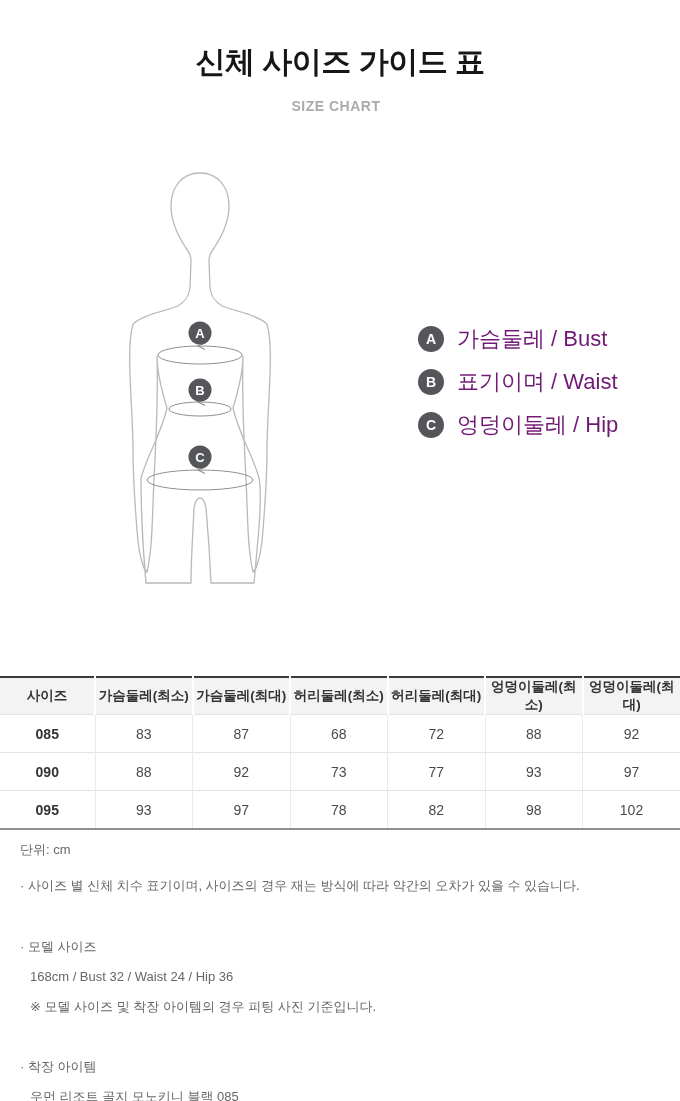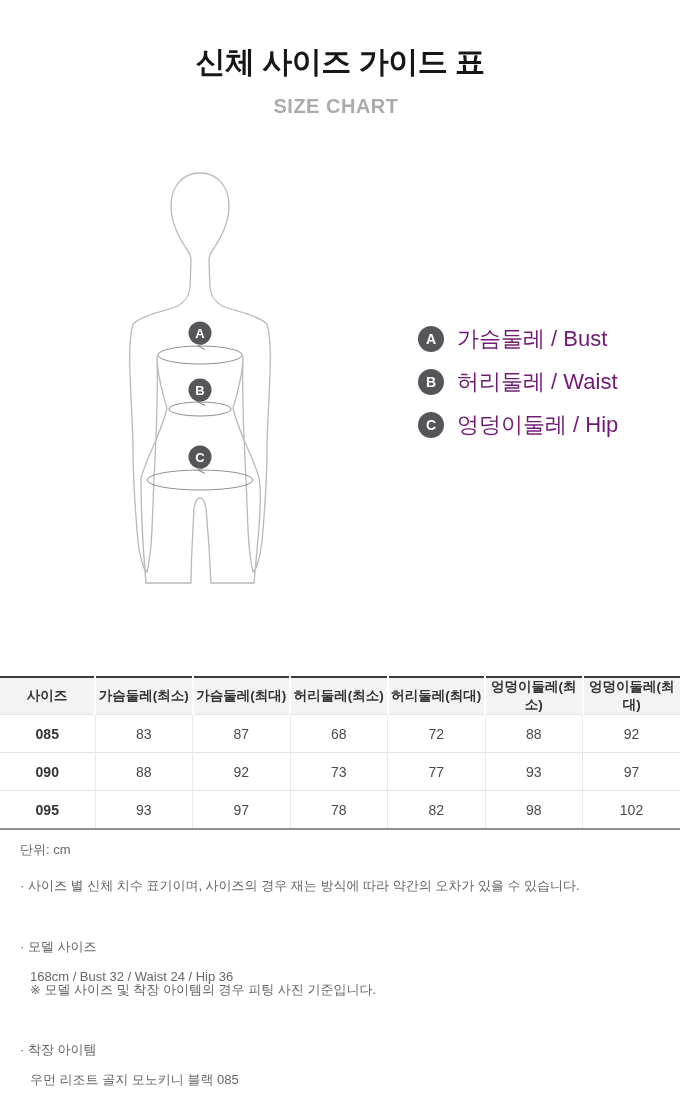--- a/index.html
+++ b/index.html
@@ -6,21 +6,21 @@
   body{
     width:680px;height:1101px;background:#ffffff;overflow:hidden;
     font-family:"Liberation Sans","DejaVu Sans",sans-serif;
     -webkit-font-smoothing:antialiased;
   }
   .page{position:relative;width:680px;height:906px;background:#fff;}
 
   
   .header{padding-top:44px;text-align:center;}
   .title{margin:0;font-size:30px;line-height:36px;font-weight:700;color:#161616;letter-spacing:-0.5px;}
-  .subtitle{margin:16px 8px 0 0;font-size:20px;line-height:20px;font-weight:700;color:#ababab;letter-spacing:0.5px;}
+  .subtitle{margin:16px 8px 0 0;font-size:14px;line-height:20px;font-weight:700;color:#ababab;letter-spacing:0.5px;}
 
   
   .diagram{position:relative;height:560px;}
   .figure-svg{position:absolute;left:110px;top:44px;}
 
   .legend{position:absolute;left:418px;top:210px;}
   .legend-row{display:flex;align-items:center;height:26px;margin-bottom:17px;}
   .legend-badge{
     width:26px;height:26px;border-radius:50%;background:#54565a;color:#fff;
     font-size:14px;font-weight:700;display:flex;align-items:center;justify-content:center;
@@ -46,21 +46,21 @@
   .size-table tbody td + td{border-left:1px solid #eaeaea;}
   .size-table tbody td.size-cell{font-weight:700;color:#333;}
 
   
   .notes{padding:0 20px;font-size:13px;color:#666;}
   .note-line{line-height:13px;}
   .n-unit{margin-top:13px;}
   .n-size-note{margin-top:23px;}
   .n-model-heading{margin-top:48px;}
   .n-model-detail{margin-top:17px;padding-left:10px;}
-  .n-model-caption{padding-left:10px;}
+  .n-model-caption{margin-top:17px;padding-left:10px;}
   .n-outfit-heading{margin-top:47px;}
   .n-outfit-detail{margin-top:17px;padding-left:10px;}
 </style>
 </head>
 <body>
 
 <div class="page">
 
   <div class="header">
     <h1 class="title">신체 사이즈 가이드 표</h1>
@@ -137,21 +137,21 @@
       </g>
     </svg>
 
     <div class="legend">
       <div class="legend-row">
         <div class="legend-badge">A</div>
         <div class="legend-label">가슴둘레 / Bust</div>
       </div>
       <div class="legend-row">
         <div class="legend-badge">B</div>
-        <div class="legend-label">허리둘레 / Waist</div>
+        <div class="legend-label">표기이며 / Waist</div>
       </div>
       <div class="legend-row">
         <div class="legend-badge">C</div>
         <div class="legend-label">엉덩이둘레 / Hip</div>
       </div>
     </div>
   </div>
 
   <table class="size-table">
     <colgroup>

